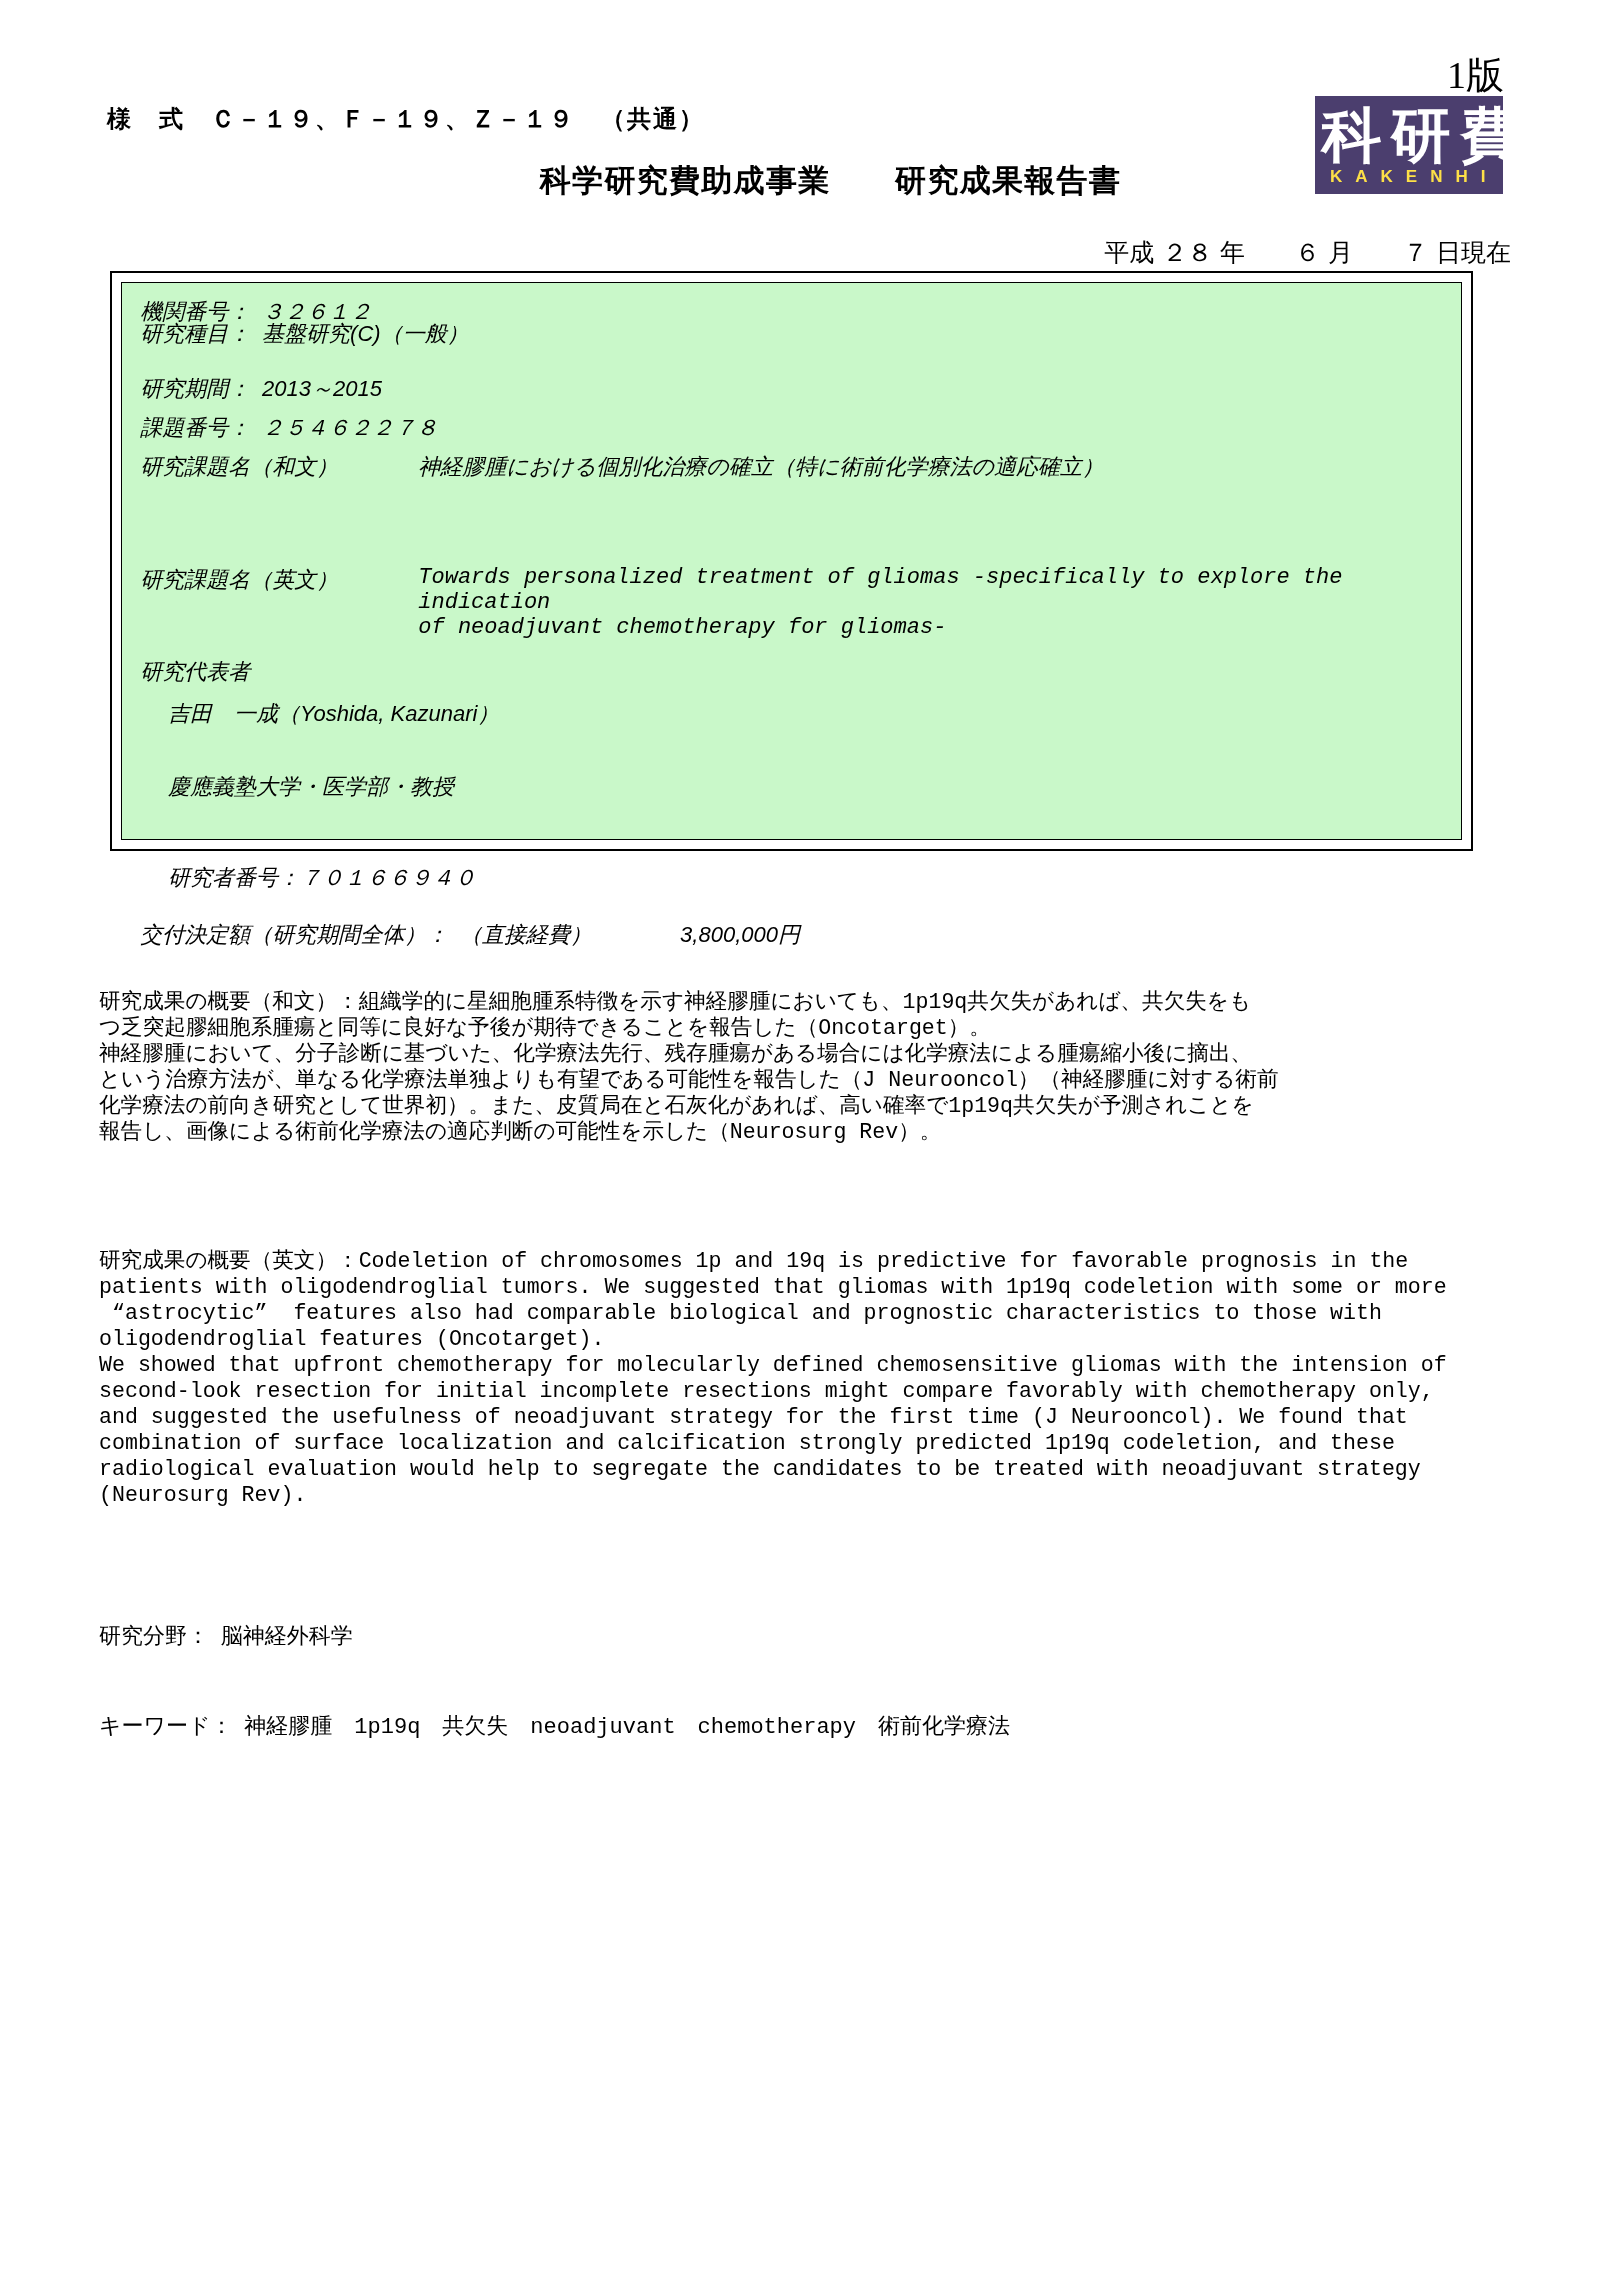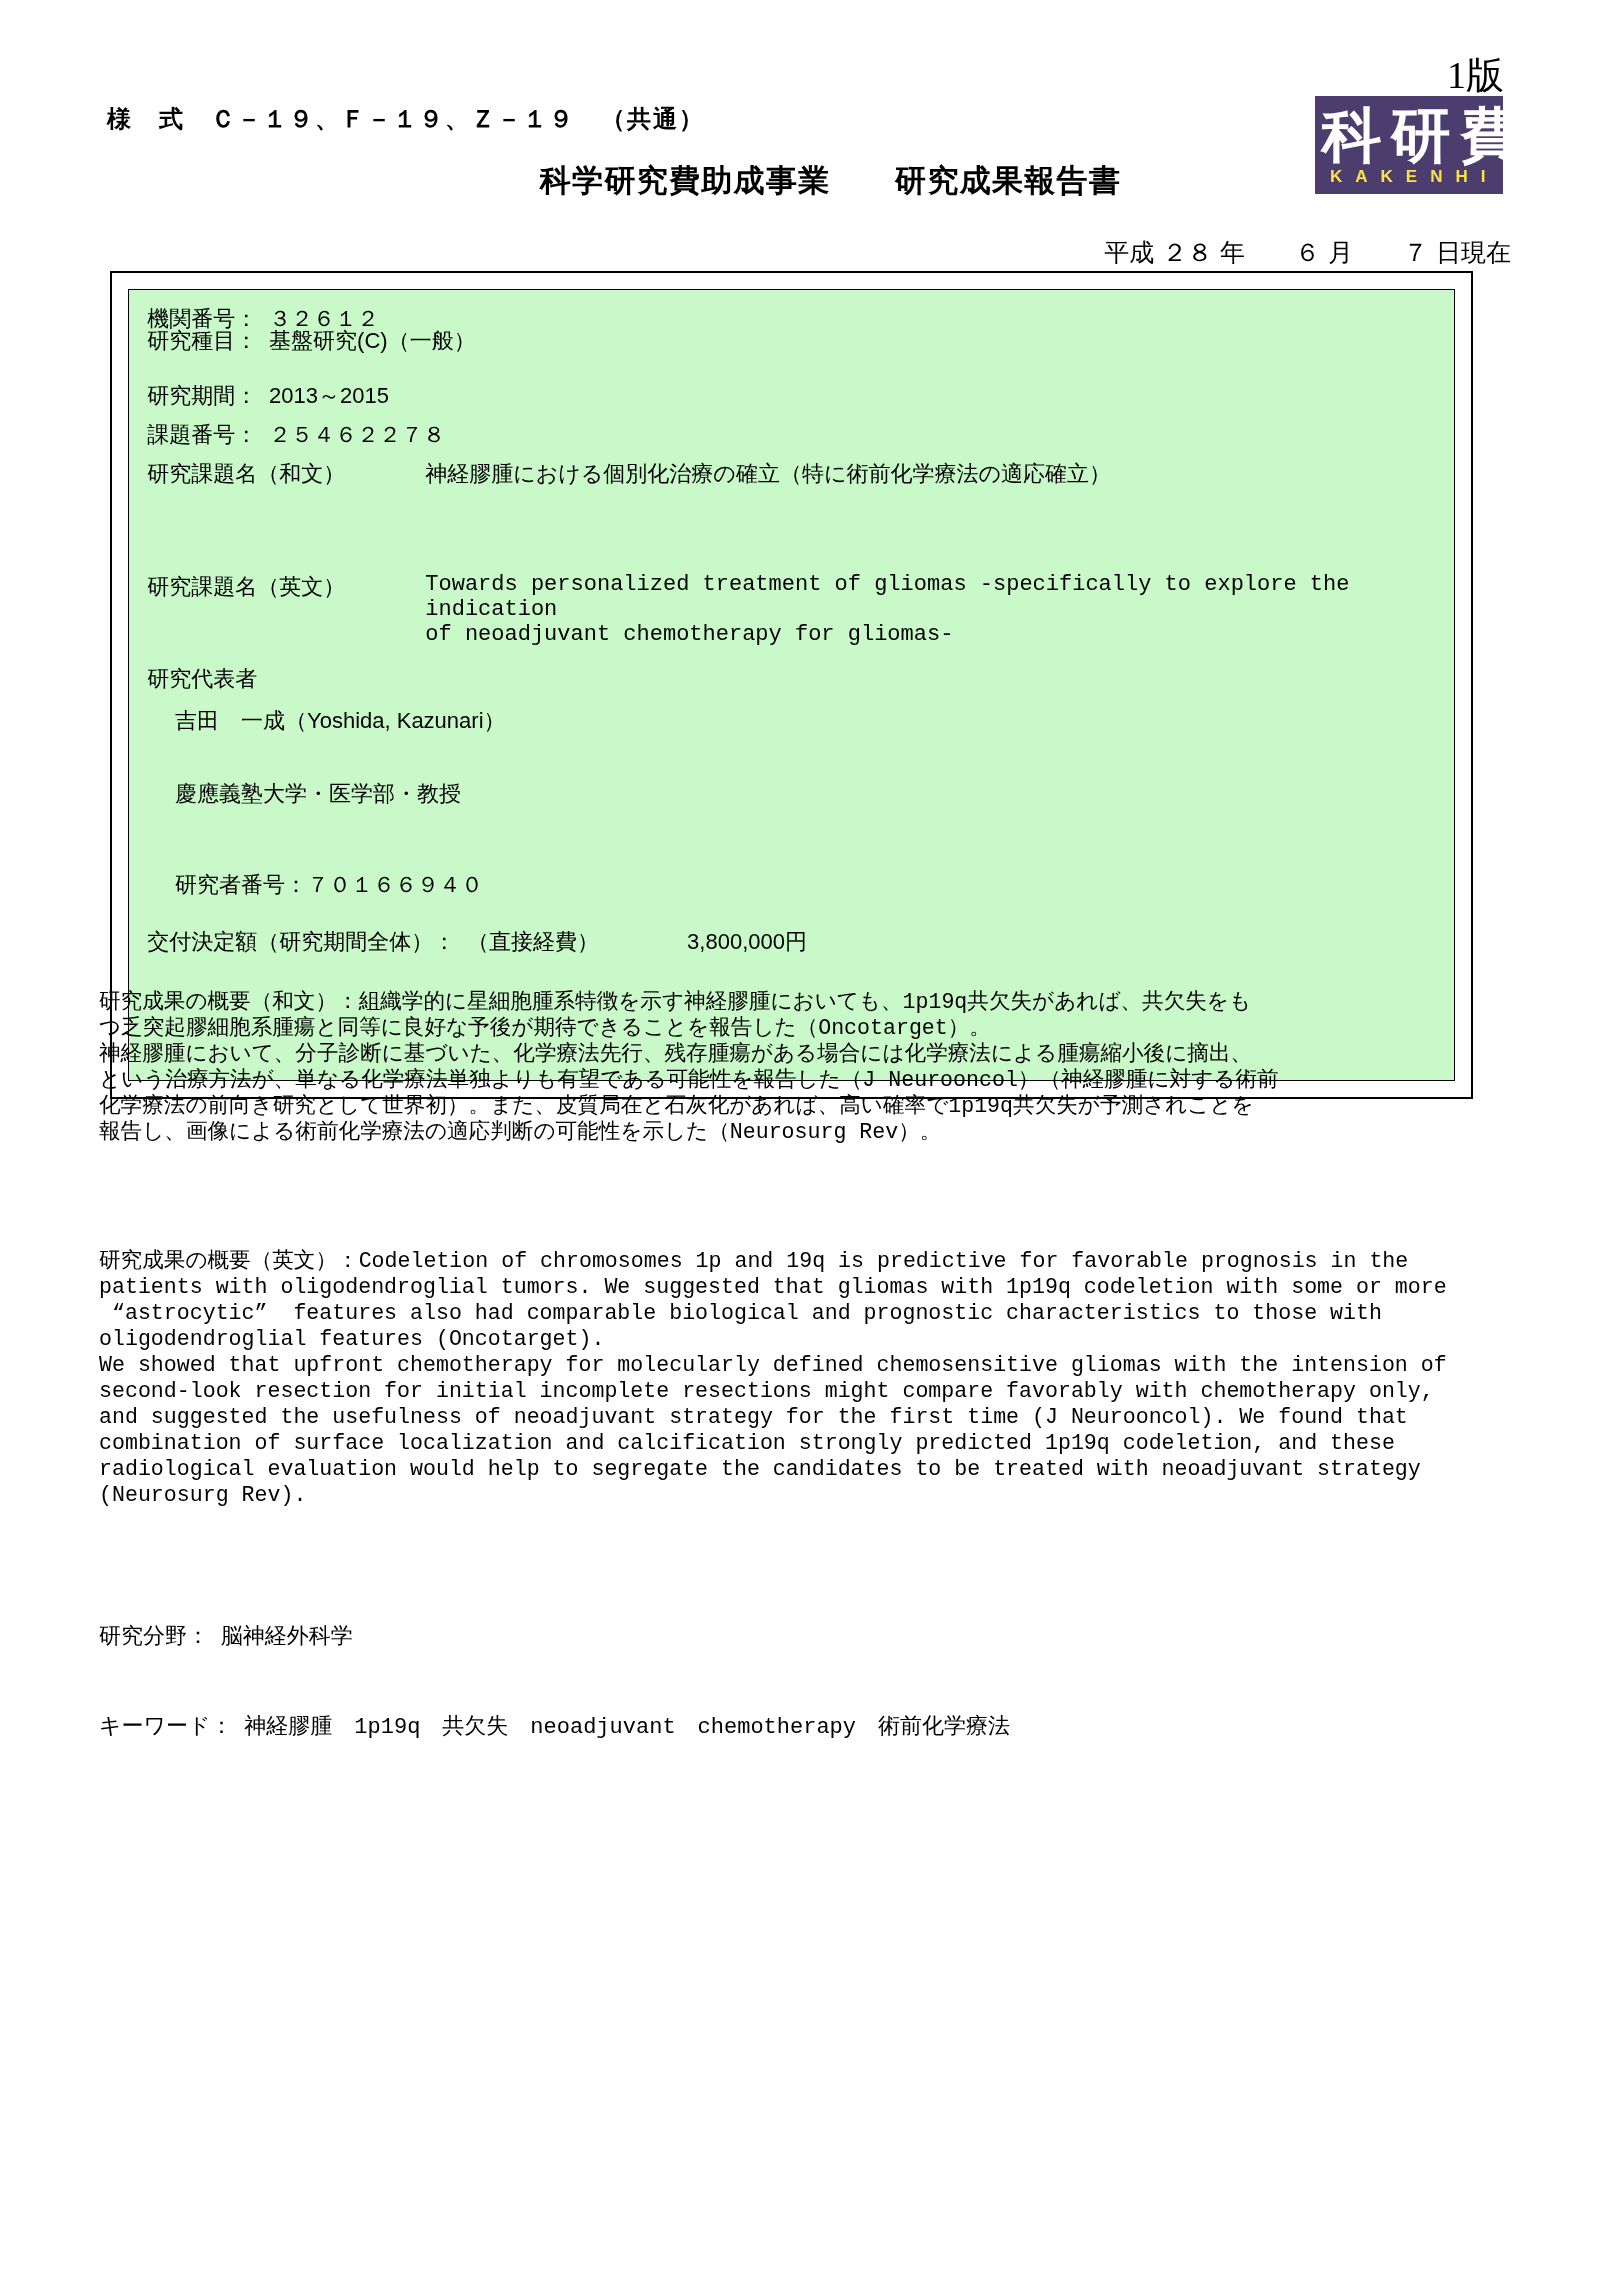--- a/index.html
+++ b/index.html
@@ -71,25 +71,26 @@
     top: 236px; right: 111px;
     font-family: "DejaVu Serif", serif;
     font-size: 25px;
     white-space: pre;
   }
 
   
   .info-box {
     position: absolute;
     top: 271px; left: 110px;
-    width: 1363px; height: 828px;
+    width: 1363px; height: 580px;
     box-sizing: border-box;
     border: 2px solid #000;
     background: #fff;
-    padding: 16px;
+    padding: 9px;
+    font-style: italic;
   }
   .info-box-inner {
     position: relative;
     width: 100%; height: 100%;
     box-sizing: border-box;
     border: 1.3px solid #000;
     background: #c9f8c9;
     font-size: 22px;
   }
   .row { position: absolute; left: 18.3px; white-space: pre; }

